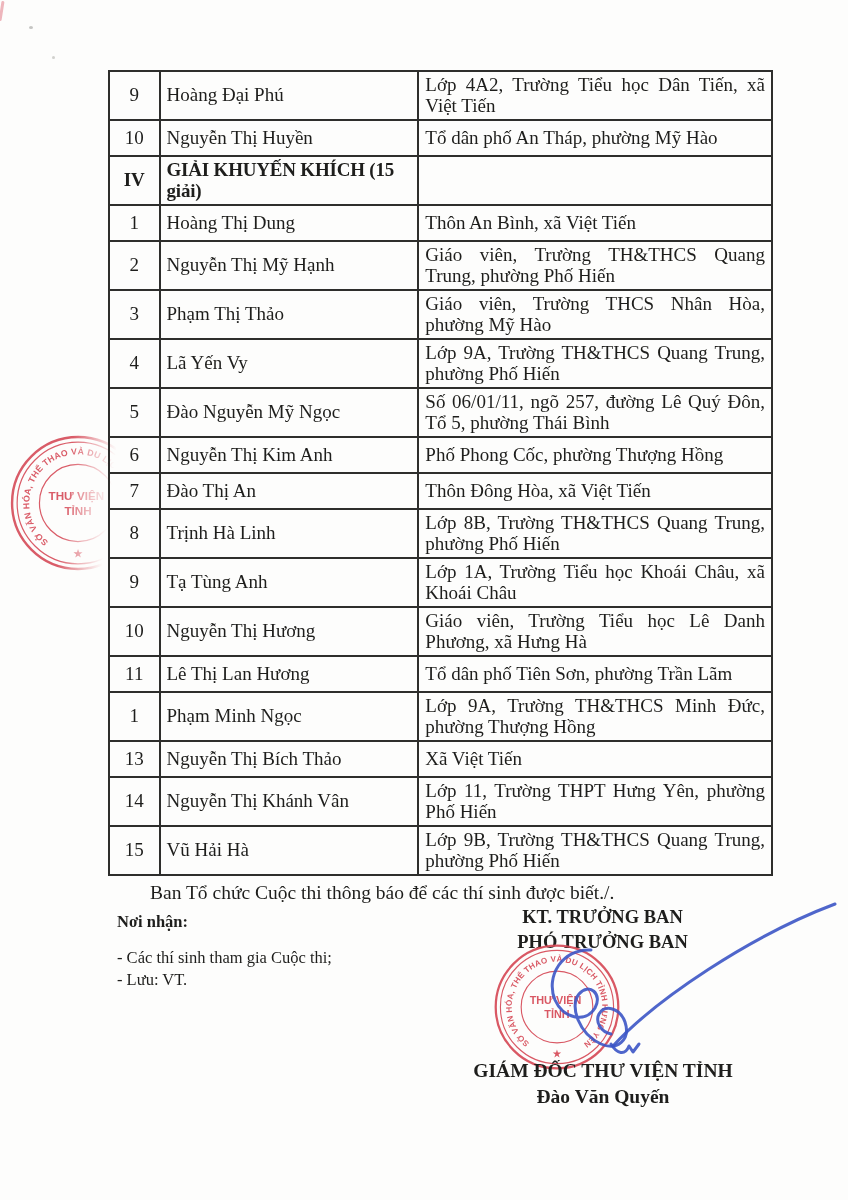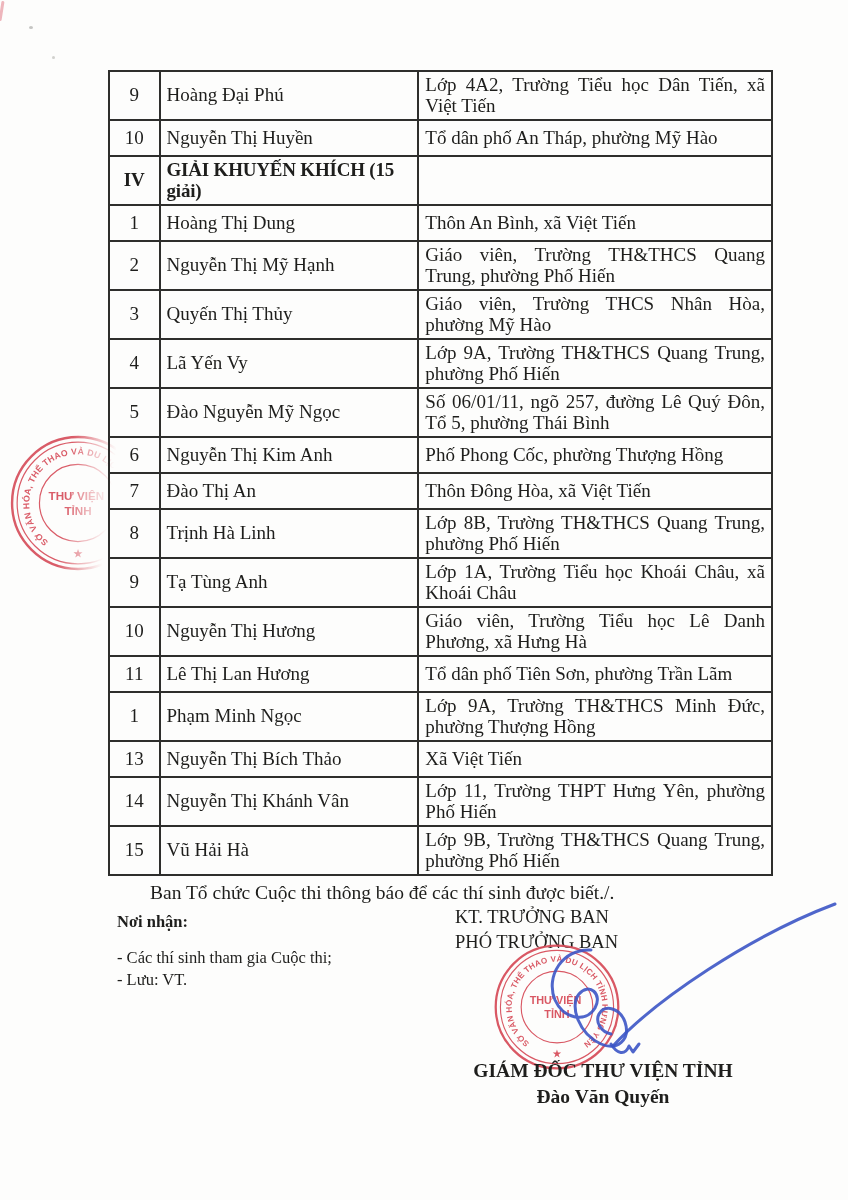--- a/index.html
+++ b/index.html
@@ -48,21 +48,21 @@
   
   .recipients{
     position:absolute;left:117px;top:911px;
     font-size:16.5px;line-height:22.5px;
   }
   .recipients .heading{font-weight:bold;margin-bottom:13px;}
 
   
   .sig-head{
     position:absolute;left:455px;top:905px;width:295px;
-    text-align:left;font-weight:normal;font-size:18.5px;line-height:25px;
+    text-align:center;font-weight:bold;font-size:18.5px;line-height:25px;
   }
   .sig-foot{
     position:absolute;left:448px;top:1058px;width:310px;
     text-align:center;font-weight:bold;font-size:19.5px;line-height:26px;
   }
   .stamp-main{position:absolute;left:491px;top:941px;width:132px;height:132px;opacity:.92;}
   .stamp-left{
     position:absolute;left:7px;top:432px;width:142px;height:142px;opacity:.9;
     -webkit-mask-image:linear-gradient(97deg,#000 42%,rgba(0,0,0,.45) 56%,transparent 70%);
             mask-image:linear-gradient(97deg,#000 42%,rgba(0,0,0,.45) 56%,transparent 70%);
@@ -122,21 +122,21 @@
           <td class="name">Hoàng Thị Dung</td>
           <td class="addr">Thôn An Bình, xã Việt Tiến</td>
         </tr>
         <tr>
           <td class="no">2</td>
           <td class="name">Nguyễn Thị Mỹ Hạnh</td>
           <td class="addr">Giáo viên, Trường TH&amp;THCS Quang Trung, phường Phố Hiến</td>
         </tr>
         <tr>
           <td class="no">3</td>
-          <td class="name">Quyến Thị Thủy</td>
+          <td class="name">Phạm Thị Thảo</td>
           <td class="addr">Giáo viên, Trường THCS Nhân Hòa, phường Mỹ Hào</td>
         </tr>
         <tr>
           <td class="no">4</td>
           <td class="name">Lã Yến Vy</td>
           <td class="addr">Lớp 9A, Trường TH&amp;THCS Quang Trung, phường Phố Hiến</td>
         </tr>
         <tr>
           <td class="no">5</td>
           <td class="name">Đào Nguyễn Mỹ Ngọc</td>

